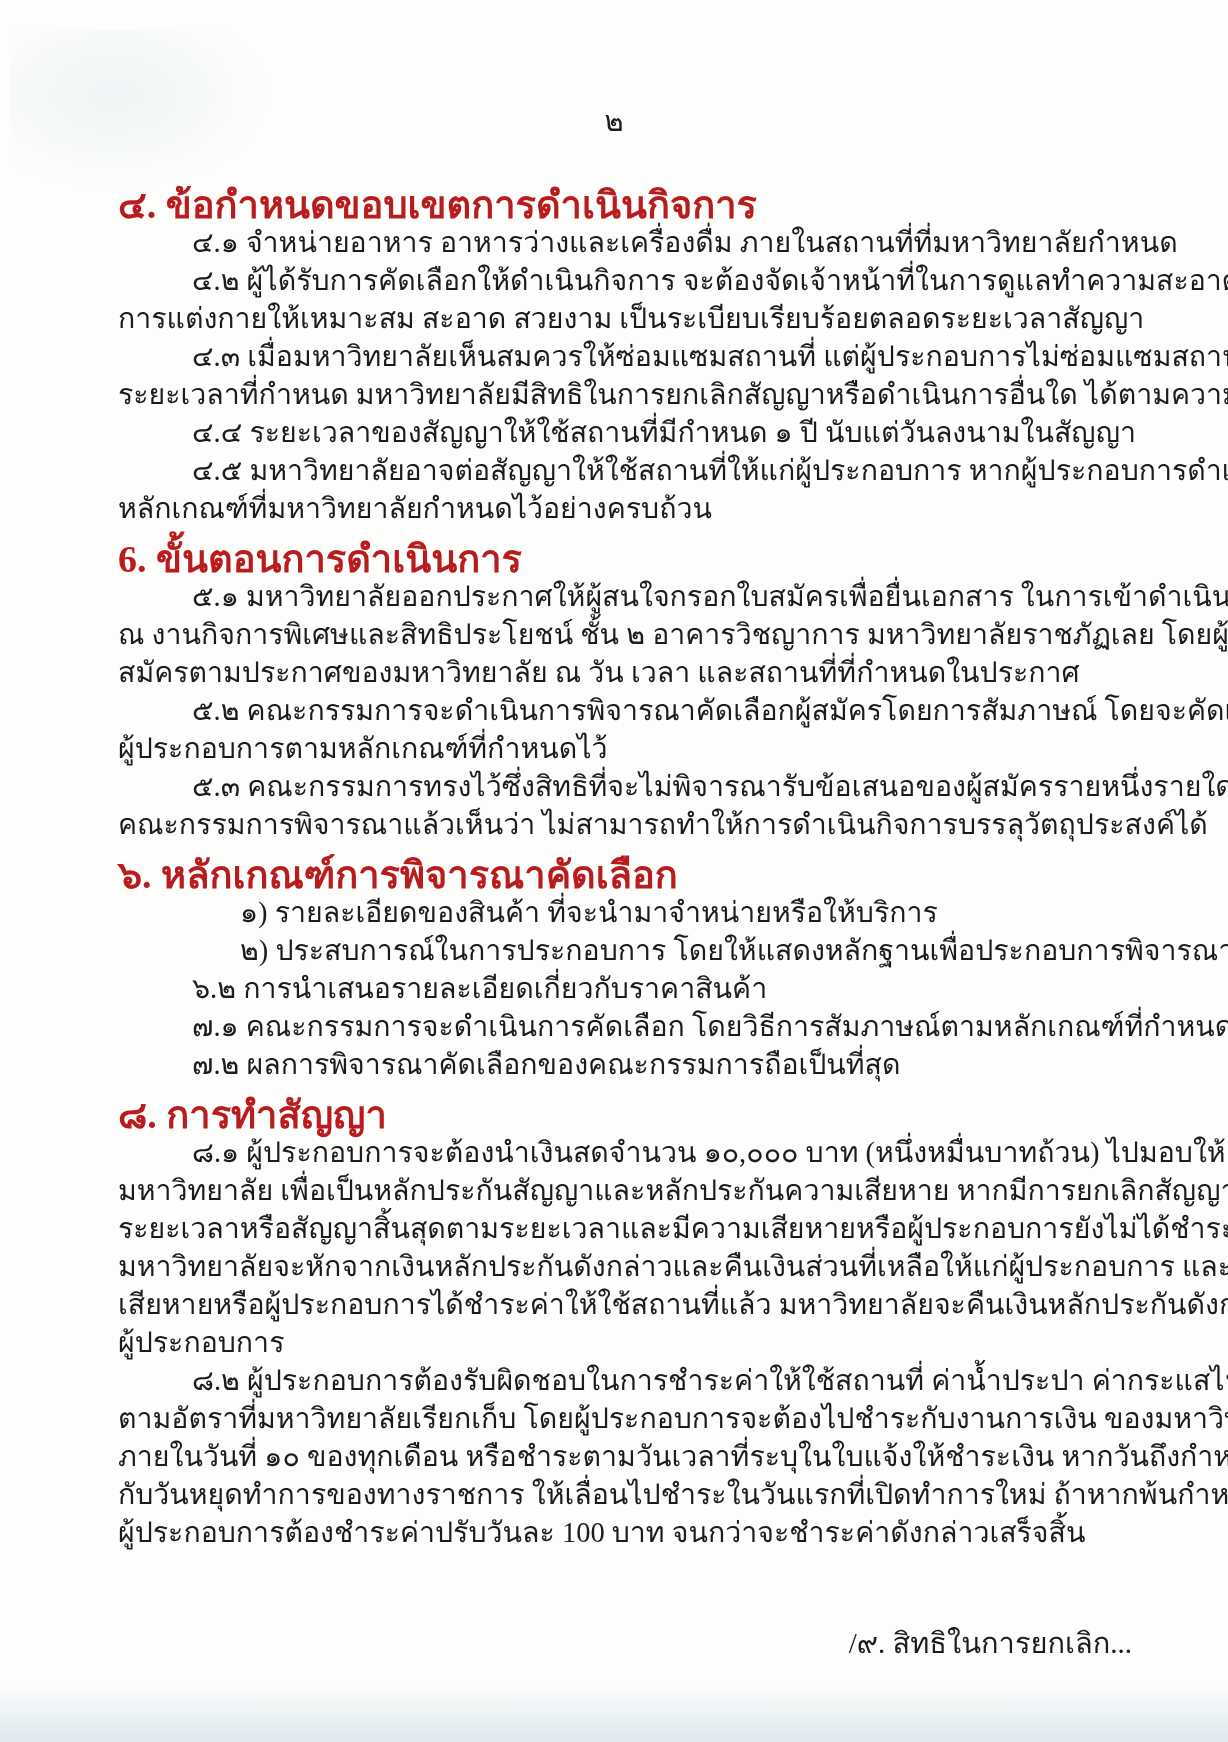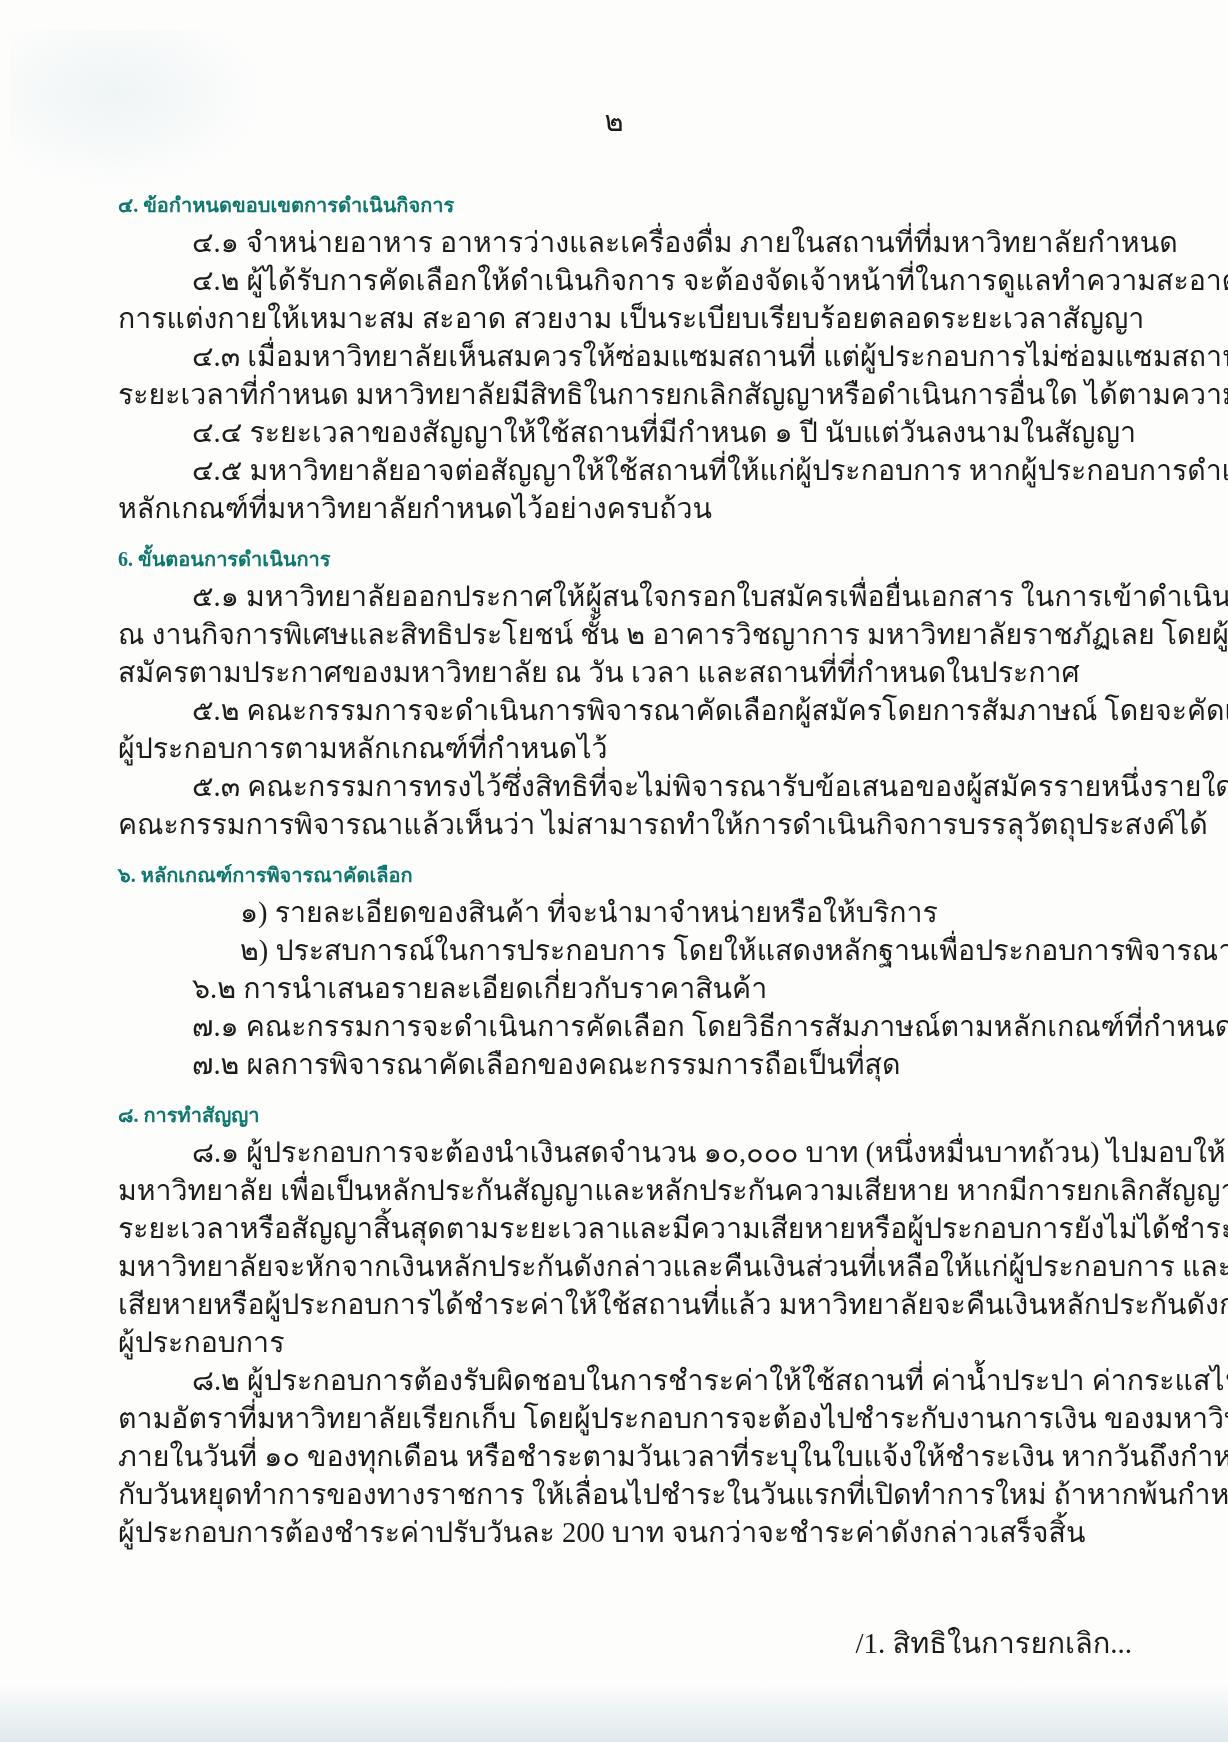--- a/index.html
+++ b/index.html
@@ -28,23 +28,23 @@
   .doc-body {
     position: absolute;
     top: 176px;
     left: 118px;
     width: 1016px;
     font-size: 28.5px;
     line-height: 38px;
   }
   .section-heading {
     font-weight: bold;
-    color: #0f766e;
+    color: #b91c1c;
     margin: 12px 0 0 0;
-    font-size: 20px;
+    font-size: 38px;
     line-height: 38px;
   }
   .section-heading:first-child {
     margin-top: 10px;
   }
   .line {
     margin: 0;
     white-space: nowrap;
   }
   .indent-item { padding-left: 74px; font-family: Liberation Serif, serif; }
@@ -113,19 +113,19 @@
       <div class="line indent-item">๘.๑ ผู้ประกอบการจะต้องนำเงินสดจำนวน ๑๐,๐๐๐ บาท (หนึ่งหมื่นบาทถ้วน) ไปมอบให้แก่</div>
       <div class="line">มหาวิทยาลัย เพื่อเป็นหลักประกันสัญญาและหลักประกันความเสียหาย หากมีการยกเลิกสัญญาก่อนครบกำหนด</div>
       <div class="line">ระยะเวลาหรือสัญญาสิ้นสุดตามระยะเวลาและมีความเสียหายหรือผู้ประกอบการยังไม่ได้ชำระค่าให้ใช้สถานที่</div>
       <div class="line">มหาวิทยาลัยจะหักจากเงินหลักประกันดังกล่าวและคืนเงินส่วนที่เหลือให้แก่ผู้ประกอบการ และหากไม่มีความ</div>
       <div class="line">เสียหายหรือผู้ประกอบการได้ชำระค่าให้ใช้สถานที่แล้ว มหาวิทยาลัยจะคืนเงินหลักประกันดังกล่าวทั้งหมดให้แก่</div>
       <div class="line">ผู้ประกอบการ</div>
       <div class="line indent-item">๘.๒ ผู้ประกอบการต้องรับผิดชอบในการชำระค่าให้ใช้สถานที่ ค่าน้ำประปา ค่ากระแสไฟฟ้าและค่าอื่นๆ</div>
       <div class="line">ตามอัตราที่มหาวิทยาลัยเรียกเก็บ โดยผู้ประกอบการจะต้องไปชำระกับงานการเงิน ของมหาวิทยาลัยราชภัฏเลย</div>
       <div class="line">ภายในวันที่ ๑๐ ของทุกเดือน หรือชำระตามวันเวลาที่ระบุในใบแจ้งให้ชำระเงิน หากวันถึงกำหนดชำระวันสุดท้ายตรง</div>
       <div class="line">กับวันหยุดทำการของทางราชการ ให้เลื่อนไปชำระในวันแรกที่เปิดทำการใหม่ ถ้าหากพ้นกำหนดเวลาดังกล่าว</div>
-      <div class="line">ผู้ประกอบการต้องชำระค่าปรับวันละ 200 บาท จนกว่าจะชำระค่าดังกล่าวเสร็จสิ้น</div>
+      <div class="line">ผู้ประกอบการต้องชำระค่าปรับวันละ 100 บาท จนกว่าจะชำระค่าดังกล่าวเสร็จสิ้น</div>
     </main>
 
-  <div class="continuation-note">/1. สิทธิในการยกเลิก...</div>
+  <div class="continuation-note">/๙. สิทธิในการยกเลิก...</div>
 
   <div class="scan-band"></div>
 </div>
 
 </body></html>

